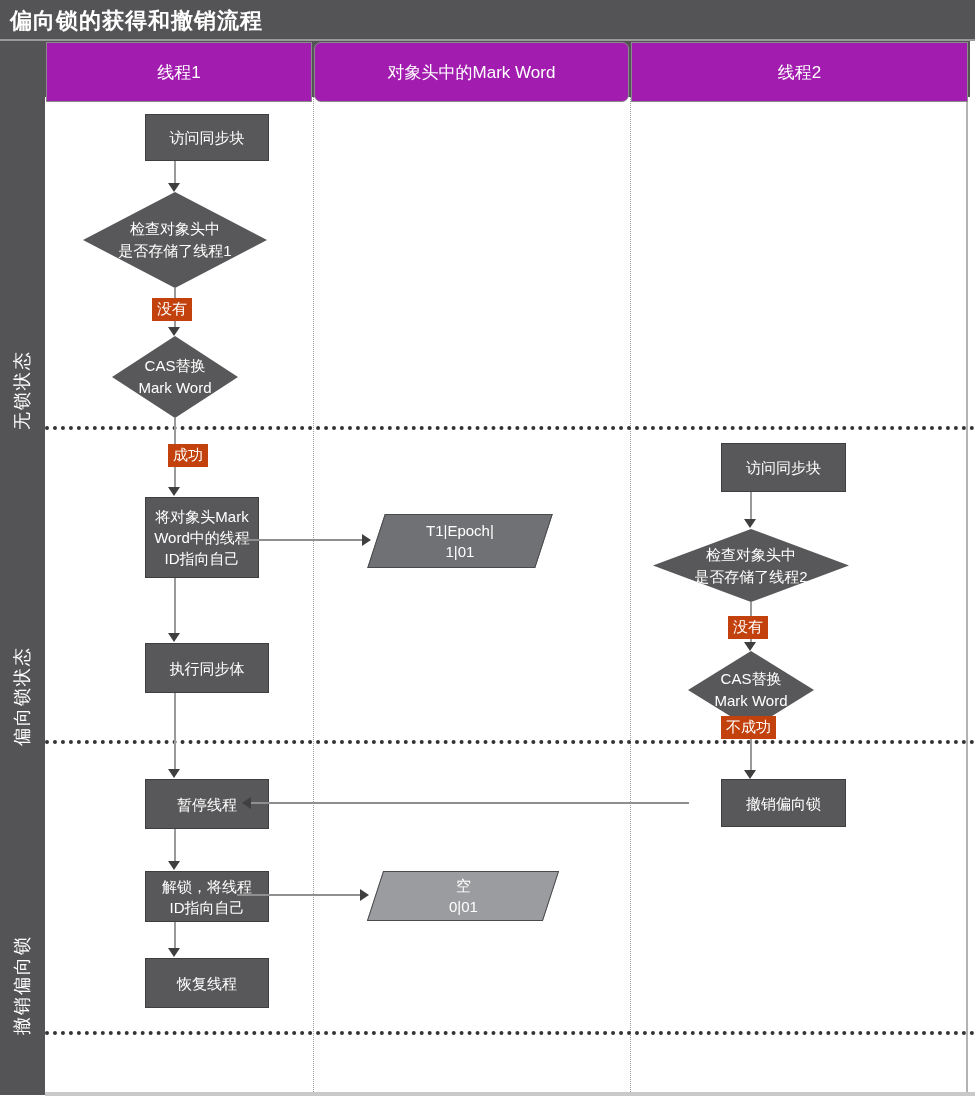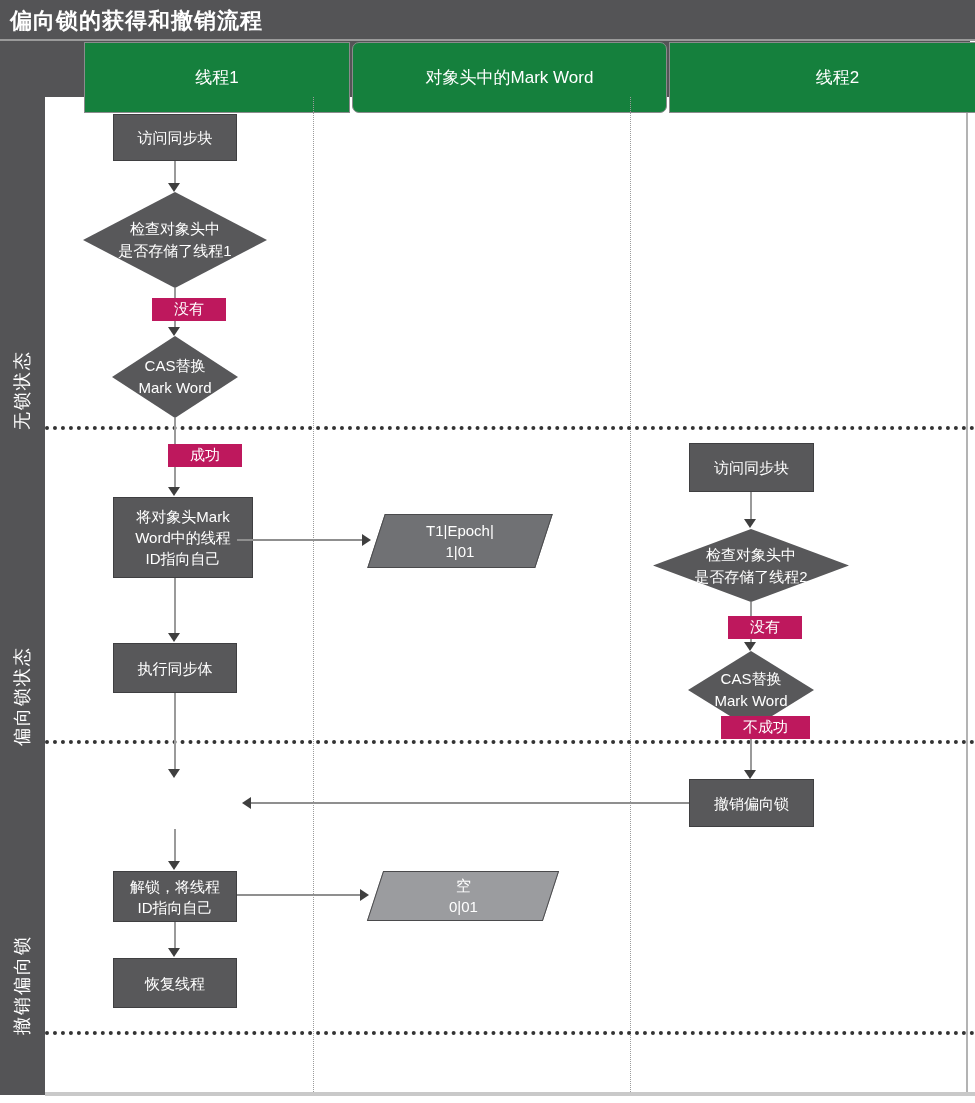--- a/index.html
+++ b/index.html
@@ -10,49 +10,49 @@
   .top-band   { position:absolute; left:0; top:0; width:975px; height:39px; background:#545456; }
   .seam       { position:absolute; left:0; top:39px; width:975px; height:2px; background:#9a9a9a; }
   .header-band{ position:absolute; left:0; top:41px; width:970px; height:56px; background:#545456; }
   .sidebar    { position:absolute; left:0; top:97px; width:45px; height:998px; background:#545456; }
   .lane-panel { position:absolute; left:45px; top:97px; width:923px; height:995px; background:#ffffff;
                 border-right:2px solid #b3b3b3; }
   .bottom-line{ position:absolute; left:45px; top:1092px; width:930px; height:4px; background:#c9c9c9; }
 
   .page-title { position:absolute; left:10px; top:6px; color:#ffffff; font-size:22px; font-weight:bold; letter-spacing:1px; }
 
-  .lane-header { position:absolute; top:42px; height:71px; background:#15803d; border:1px solid #8b8b8d;
-                 color:#ffffff; font-size:17px; display:flex; align-items:center; justify-content:center;margin-left:38px; }
+  .lane-header { position:absolute; top:42px; height:60px; background:#a21caf; border:1px solid #8b8b8d;
+                 color:#ffffff; font-size:17px; display:flex; align-items:center; justify-content:center; }
   .lh1 { left:46px;  width:266px; }
   .lh2 { left:314px; width:315px;border-radius:7px; }
   .lh3 { left:631px; width:337px; }
 
   .lane-divider { position:absolute; top:97px; height:995px; width:0; border-left:1px dotted #9b9b9b; }
 
   .stage-dash { position:absolute; left:45px; width:930px; height:0; border-top:4px dotted #333333; }
 
   .stage-label { position:absolute; width:200px; height:44px; display:flex; align-items:center; justify-content:center;
                  transform:rotate(-90deg); color:#ffffff; font-size:18px; font-weight:500; letter-spacing:2px; }
 
   
   .node { position:absolute; background:#58585a; border:1px solid #3f3f41; color:#ffffff;
           display:flex; align-items:center; justify-content:center; text-align:center;
-          font-size:15px; line-height:1.4; white-space:pre-line; }
+          font-size:15px; line-height:1.4; white-space:pre-line;margin-left:32px; }
   .diamond { position:absolute; background:#58585a; color:#ffffff; display:flex; align-items:center; justify-content:center;
              text-align:center; font-size:15px; line-height:1.45; white-space:pre-line;
              clip-path:polygon(50% 0, 100% 50%, 50% 100%, 0 50%); }
   .para { position:absolute; color:#ffffff; display:flex; align-items:center; justify-content:center;
           text-align:center; font-size:15px; line-height:1.4; white-space:pre-line;
           transform:skewX(-18deg); border:1px solid #4a4a4c; }
   .para > span { transform:skewX(18deg); display:block; }
   .para-dark  { background:#707174; }
   .para-light { background:#9b9c9f; }
 
-  .badge { position:absolute; background:#be185d; color:#ffffff; font-size:15px; line-height:1.25;
-           padding:2px 22px; text-align:left; }
+  .badge { position:absolute; background:#c2410c; color:#ffffff; font-size:15px; line-height:1.25;
+           padding:2px 5px; text-align:left; }
 
   
   .vline { position:absolute; width:2px; background:#9a9a9a; }
   .hline { position:absolute; height:2px; background:#8f8f8f; }
   .ah { position:absolute; width:0; height:0; }
   .ah-down  { border-left:6px solid transparent; border-right:6px solid transparent; border-top:9px solid #3f3f3f; }
   .ah-right { border-top:6px solid transparent; border-bottom:6px solid transparent; border-left:9px solid #3f3f3f; }
   .ah-left  { border-top:6px solid transparent; border-bottom:6px solid transparent; border-right:9px solid #3f3f3f; }
 </style>
 </head>
@@ -96,32 +96,33 @@
   <div class="badge" style="left:152px; top:298px;">没有</div>
   <div class="ah ah-down" style="left:168px; top:327px;"></div>
 
   <div class="diamond" style="left:112px; top:336px; width:126px; height:82px;">CAS替换
 Mark Word</div>
 
   <div class="vline" style="left:174px; top:418px; height:70px;"></div>
   <div class="badge" style="left:168px; top:444px;">成功</div>
   <div class="ah ah-down" style="left:168px; top:487px;"></div>
 
-  <div class="node" style="left:113px; top:497px; width:140px; height:81px;">将对象头Mark
+  <div class="node" style="left:113px; top:497px; width:114px; height:81px;">将对象头Mark
 Word中的线程
 ID指向自己</div>
 
   <div class="vline" style="left:174px; top:578px; height:56px;"></div>
   <div class="ah ah-down" style="left:168px; top:633px;"></div>
 
   <div class="node" style="left:113px; top:643px; width:124px; height:50px;">执行同步体</div>
 
   <div class="vline" style="left:174px; top:693px; height:77px;"></div>
   <div class="ah ah-down" style="left:168px; top:769px;"></div>
 
+  <div class="node" style="left:113px; top:779px; width:124px; height:50px;">暂停线程</div>
 
   <div class="vline" style="left:174px; top:829px; height:33px;"></div>
   <div class="ah ah-down" style="left:168px; top:861px;"></div>
 
   <div class="node" style="left:113px; top:871px; width:124px; height:51px;">解锁，将线程
 ID指向自己</div>
 
   <div class="vline" style="left:174px; top:922px; height:27px;"></div>
   <div class="ah ah-down" style="left:168px; top:948px;"></div>
 

